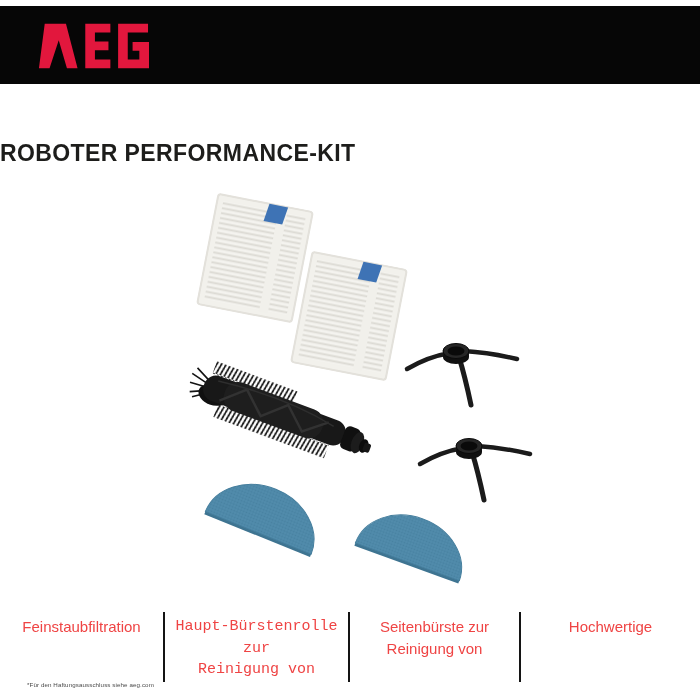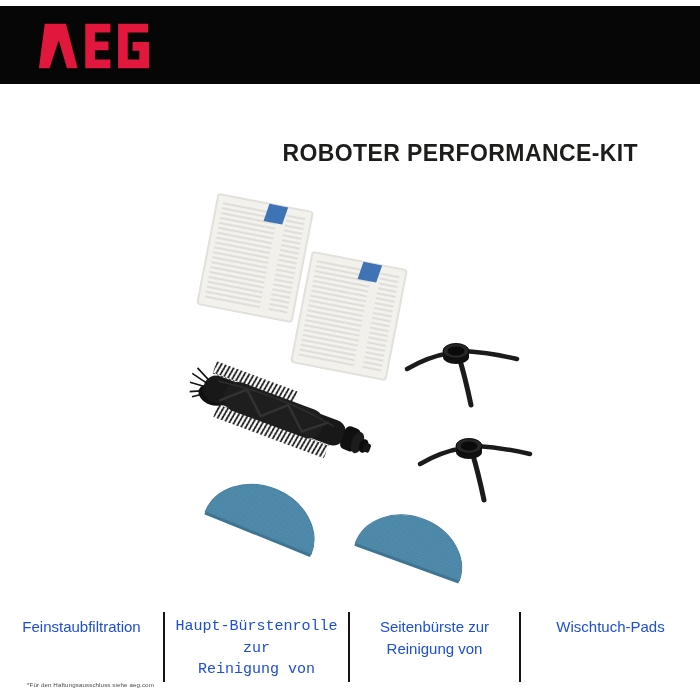--- a/index.html
+++ b/index.html
@@ -12,33 +12,33 @@
     background:#060606;
   }
   .logo{
     position:absolute;left:37px;top:13px;width:112px;height:52px;
   }
   .sr-only{
     position:absolute;width:1px;height:1px;overflow:hidden;clip:rect(0 0 0 0);white-space:nowrap;
   }
   .page-title{
     position:absolute;left:0;top:140px;width:638px;
-    text-align:right;font-size:23px;font-weight:700;letter-spacing:.4px;
+    text-align:left;font-size:23px;font-weight:700;letter-spacing:.4px;
     color:#1d1d1b;
   }
   .product-stage{
     position:absolute;left:0;top:86px;width:700px;height:520px;
   }
   .caption-row{
     position:absolute;left:0;top:610px;width:700px;height:78px;
     display:flex;align-items:stretch;
   }
   .caption-col{
     padding-top:6px;text-align:center;
-    font-size:15px;line-height:21.5px;color:#1d4ed8;
+    font-size:15px;line-height:21.5px;color:#ef4444;
   }
   .col-1{width:163px;}
   .col-2{width:183px;font-family:Liberation Mono, monospace;}
   .col-3{width:169px;}
   .col-4{flex:1;}
   .vr{
     width:2px;background:#141414;height:70px;margin-top:2px;
   }
   .footnote{
     position:absolute;left:27px;top:681px;
@@ -150,17 +150,17 @@
     <div>Haupt-Bürstenrolle zur</div>
     <div>Reinigung von</div>
   </div>
   <div class="vr"></div>
   <div class="caption-col col-3">
     <div>Seitenbürste zur</div>
     <div>Reinigung von</div>
   </div>
   <div class="vr"></div>
   <div class="caption-col col-4">
-    <div>Wischtuch-Pads</div>
+    <div>Hochwertige</div>
   </div>
 </div>
 
 <div class="footnote">*Für den Haftungsausschluss siehe aeg.com</div>
 
 </body></html>

